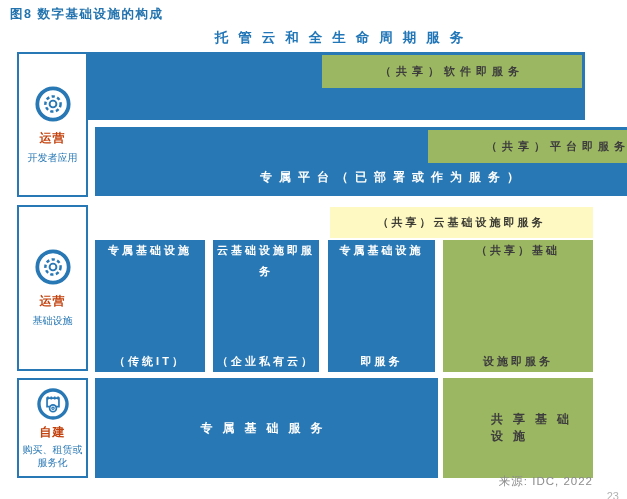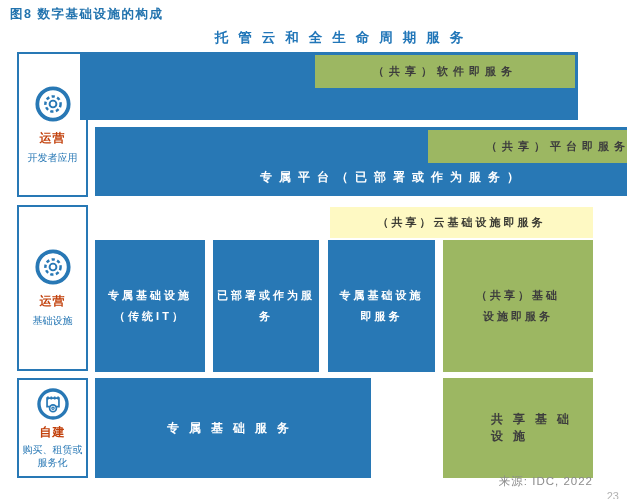--- a/index.html
+++ b/index.html
@@ -20,21 +20,21 @@
   .blue-box{background:#2878b5;}
   .green-box{background:#9cb762;}
   .row .green-inset{position:absolute;top:3px;right:3px;width:260px;height:33px;background:#9cb762;
     display:flex;align-items:center;justify-content:center;
     color:#3d3d3d;font-size:11px;font-weight:bold;letter-spacing:5px;}
   .row .row-label{position:absolute;left:0;right:0;bottom:10px;text-align:center;
     color:#ffffff;font-size:12px;font-weight:bold;letter-spacing:7px;}
   .iaas-bar{left:330px;top:207px;width:263px;height:31px;background:#fef9c3;
     display:flex;align-items:center;justify-content:center;
     color:#3c3c34;font-size:11px;font-weight:bold;letter-spacing:3px;}
-  .col{top:240px;height:132px;display:flex;flex-direction:column;align-items:center;justify-content:center;
+  .col{top:240px;height:132px;display:flex;flex-direction:column;align-items:center;justify-content:space-between;
     font-size:11px;font-weight:bold;letter-spacing:3px;line-height:1.9;text-align:center;}
   .col.blue-box{color:#ffffff;}
   .col.green-box{color:#3d3d3d;}
   .bottom-box{top:378px;height:100px;display:flex;align-items:center;justify-content:center;
     font-size:12px;font-weight:bold;}
   .bottom-box.blue-box{color:#ffffff;letter-spacing:10px;}
   .bottom-box.green-box{color:#3d3d3d;letter-spacing:10px;}
   .source{top:474px;right:34px;font-size:11.5px;color:#8c8c8c;letter-spacing:1px;}
   .page-num{top:490px;right:8px;font-size:11px;color:#b2b2b2;}
   .icon svg{display:block;}
@@ -77,48 +77,49 @@
       <path d="M13 13 h14 v10 h-14 z" fill="none" stroke="#2878b5" stroke-width="2"></path>
       <line x1="13" y1="13" x2="27" y2="13" stroke="#2878b5" stroke-width="3.4" stroke-dasharray="2 2"></line>
       <circle cx="20" cy="25" r="4" fill="#ffffff" stroke="#2878b5" stroke-width="2"></circle>
       <circle cx="20" cy="25" r="1.4" fill="none" stroke="#2878b5" stroke-width="1.4"></circle>
     </svg>
   </span>
   <div class="ttl" style="margin-top:3px;">自建</div>
   <div class="sub" style="margin-top:2px;">购买、租赁或服务化</div>
 </div>
 
-<div class="abs row blue-box" style="left:80px;top:52px;width:498px;height:68px;">
+<div class="abs row blue-box" style="left:87px;top:52px;width:498px;height:68px;">
   <div class="green-inset">（共享）软件即服务</div>
 </div>
 
 <div class="abs row blue-box" style="left:95px;top:127px;width:596px;height:69px;">
   <div class="green-inset">（共享）平台即服务</div>
   <div class="row-label">专属平台（已部署或作为服务）</div>
 </div>
 
 <div class="abs iaas-bar">（共享）云基础设施即服务</div>
 
 <div class="abs col blue-box" style="left:95px;width:110px;">
   <span>专属基础设施</span>
   <span>（传统IT）</span>
 </div>
 <div class="abs col blue-box" style="left:213px;width:106px;">
-  <span>已部署或作为服务</span>
+  <span>云基础设施即服务</span>
+  <span>（企业私有云）</span>
 </div>
 <div class="abs col blue-box" style="left:328px;width:107px;">
   <span>专属基础设施</span>
   <span>即服务</span>
 </div>
 <div class="abs col green-box" style="left:443px;width:150px;">
   <span>（共享）基础</span>
   <span>设施即服务</span>
 </div>
 
-<div class="abs bottom-box blue-box" style="left:95px;width:276px;">
+<div class="abs bottom-box blue-box" style="left:95px;width:343px;">
   <span>专属基础服务</span>
 </div>
 <div class="abs bottom-box green-box" style="left:443px;width:150px;padding-left:48px;">
   <span>共享基础设施</span>
 </div>
 
 <div class="abs source">来源: IDC, 2022</div>
 <div class="abs page-num">23</div>
 
 </body></html>

